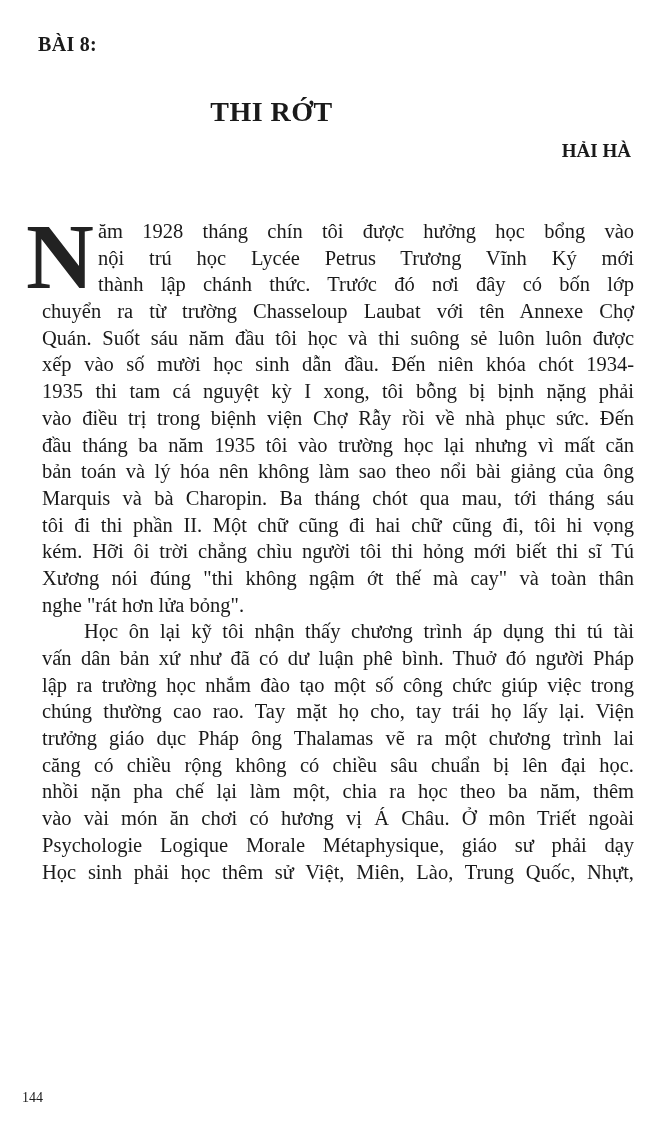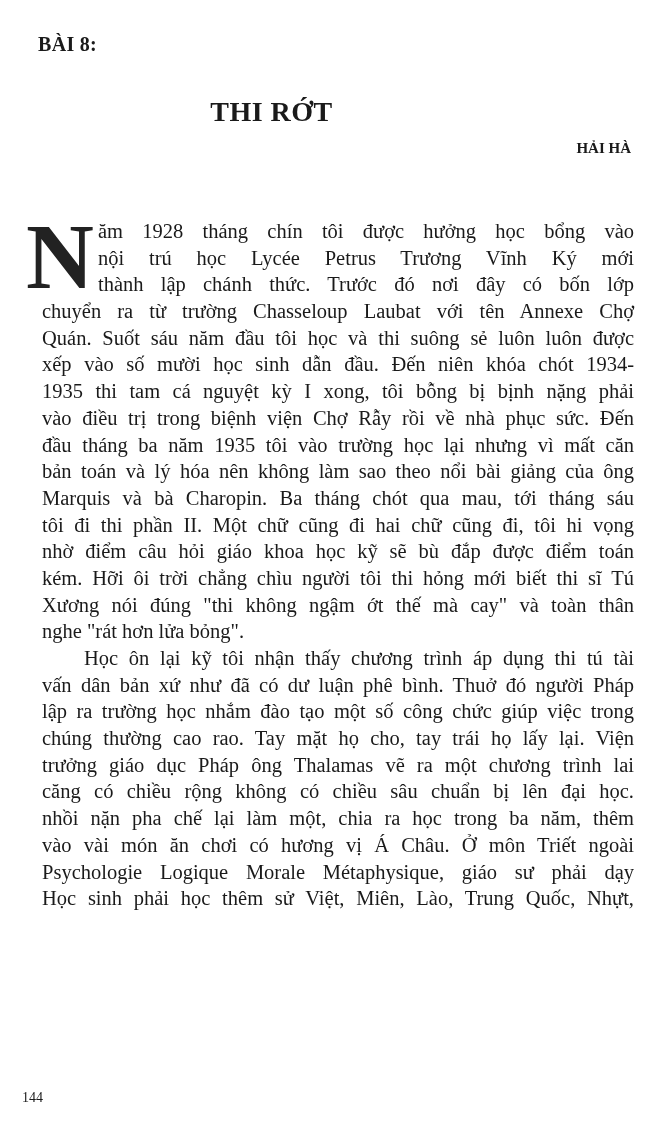--- a/index.html
+++ b/index.html
@@ -15,21 +15,21 @@
     position:absolute; left:26px; top:33px;
     font-weight:bold; font-size:20px; letter-spacing:0.3px;margin-left:12px;
   }
   .title {
     position:absolute; left:0; width:523px; top:96px; text-align:center;
     font-weight:bold; font-size:28px; letter-spacing:0.5px;
     padding-left:20px; box-sizing:border-box;
   }
   .author {
     position:absolute; right:28px; top:140px;
-    font-weight:bold; font-size:15px;
+    font-weight:bold; font-size:19px;
   }
   .body {
     position:absolute; left:26px; top:218px; width:608px;
   }
   .line {
     display:block; height:26.7px; line-height:26.7px;
     font-size:20.5px; text-align:justify; text-align-last:justify;
     white-space:nowrap; overflow:visible;margin-left:16px;
   }
   .line.last { text-align-last:left; }
@@ -61,30 +61,29 @@
     <span class="line dc">thành lập chánh thức. Trước đó nơi đây có bốn lớp</span>
     <span class="line">chuyển ra từ trường Chasseloup Laubat với tên Annexe Chợ</span>
     <span class="line">Quán. Suốt sáu năm đầu tôi học và thi suông sẻ luôn luôn được</span>
     <span class="line">xếp vào số mười học sinh dẫn đầu. Đến niên khóa chót 1934-</span>
     <span class="line">1935 thi tam cá nguyệt kỳ I xong, tôi bỗng bị bịnh nặng phải</span>
     <span class="line">vào điều trị trong biệnh viện Chợ Rẫy rồi về nhà phục sức. Đến</span>
     <span class="line">đầu tháng ba năm 1935 tôi vào trường học lại nhưng vì mất căn</span>
     <span class="line">bản toán và lý hóa nên không làm sao theo nổi bài giảng của ông</span>
     <span class="line">Marquis và bà Charopin. Ba tháng chót qua mau, tới tháng sáu</span>
     <span class="line">tôi đi thi phần II. Một chữ cũng đi hai chữ cũng đi, tôi hi vọng</span>
-    <span class="line">nhờ điểm câu hỏi giáo khoa học kỹ sẽ bù đắp được điểm toán</span>
     <span class="line">kém. Hỡi ôi trời chẳng chìu người tôi thi hỏng mới biết thi sĩ Tú</span>
     <span class="line">Xương nói đúng "thi không ngậm ớt thế mà cay" và toàn thân</span>
     <span class="line last">nghe "rát hơn lửa bỏng".</span>
     <span class="line indent">Học ôn lại kỹ tôi nhận thấy chương trình áp dụng thi tú tài</span>
     <span class="line">vấn dân bản xứ như đã có dư luận phê bình. Thuở đó người Pháp</span>
     <span class="line">lập ra trường học nhắm đào tạo một số công chức giúp việc trong</span>
     <span class="line">chúng thường cao rao. Tay mặt họ cho, tay trái họ lấy lại. Viện</span>
     <span class="line">trưởng giáo dục Pháp ông Thalamas vẽ ra một chương trình lai</span>
     <span class="line">căng có chiều rộng không có chiều sâu chuẩn bị lên đại học.</span>
-    <span class="line">nhồi nặn pha chế lại làm một, chia ra học trong ba năm, thêm</span>
+    <span class="line">nhồi nặn pha chế lại làm một, chia ra học theo ba năm, thêm</span>
     <span class="line">vào vài món ăn chơi có hương vị Á Châu. Ở môn Triết ngoài</span>
     <span class="line">Psychologie Logique Morale Métaphysique, giáo sư phải dạy</span>
     <span class="line">Học sinh phải học thêm sử Việt, Miên, Lào, Trung Quốc, Nhựt,</span>
   </div>
 
   <div class="pagenum">144</div>
 </div>
 
 </body></html>

